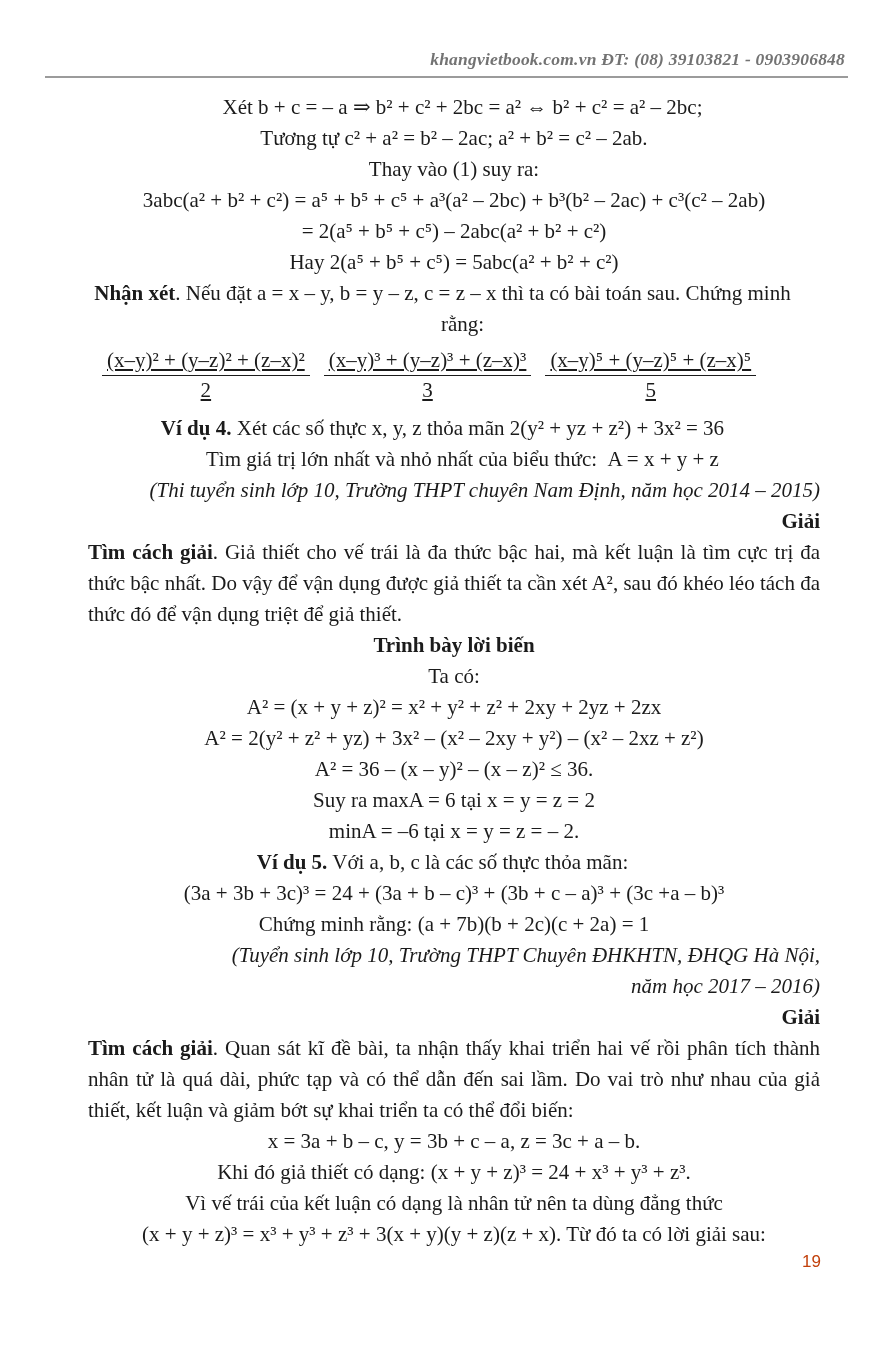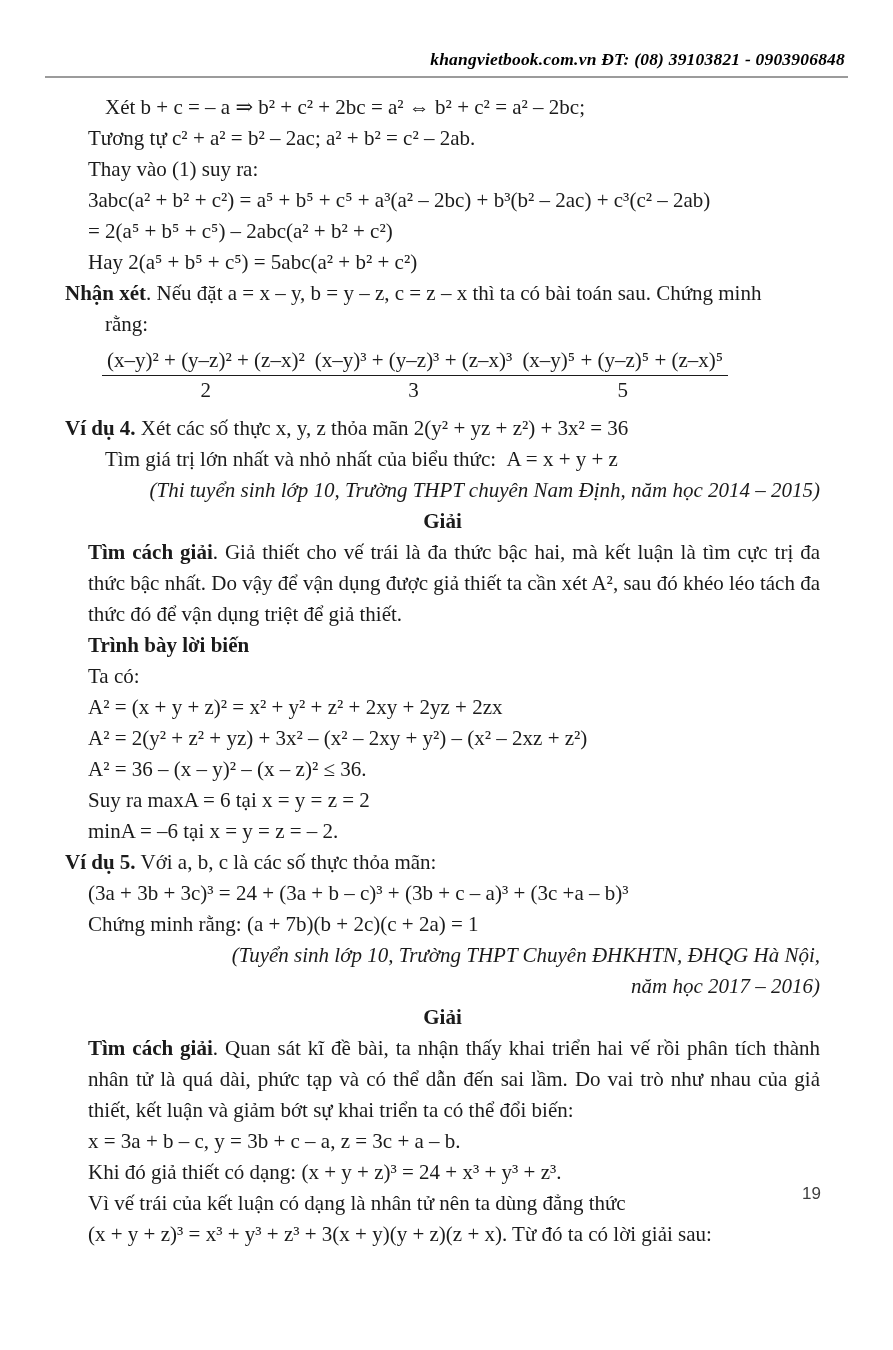--- a/index.html
+++ b/index.html
@@ -5,53 +5,54 @@
   * { margin:0; padding:0; box-sizing:border-box; }
   html,body { background:#e8e8e8; }
   .page {
     position:relative; width:893px; height:1350px; margin:0 auto;
     background:#ffffff; overflow:hidden;
     font-family:"Liberation Serif","DejaVu Serif",serif;
     color:#1b1b1b; font-size:21px;
   }
   .header-text {
     position:absolute; top:49px; right:48px;
-    font-style:italic; font-weight:bold; font-size:17.5px; color:#000000;
+    font-style:italic; font-weight:bold; font-size:17.5px; color:#737373;
     white-space:nowrap; letter-spacing:0.2px;
   }
   .header-rule {
     position:absolute; top:76px; left:45px; right:45px;
     border-top:2px solid #9b9b9b;
   }
   .content {
     position:absolute; top:92px; left:88px; width:732px;
   }
-  .ln { line-height:31px; min-height:31px; }
+  .ln { line-height:31px; min-height:31px;text-align:center; }
   .indent  { padding-left:17px; }
   .outdent { margin-left:-23px; }
   .b  { font-weight:bold; }
   .it { font-style:italic; }
   .nowrap { white-space:nowrap; }
   .just { text-align:justify; }
-  .center-h { margin-left:-23px; width:755px; text-align:center; }
+  .center-h { margin-left:-23px; width:755px; text-align:right; }
   .right-a { text-align:right; }
   .fracrow {
-    display:flex; align-items:flex-end;
+    display:flex; gap:14px; align-items:flex-end;
     padding:7px 0 9px 14px;
+    text-decoration:underline;
   }
   .frac { display:inline-block; text-align:center; line-height:1.25; }
   .frac .num {
     display:block; border-bottom:1.6px solid #1b1b1b;
     padding:0 5px 2px; white-space:nowrap;
   }
   .frac .den { display:block; padding-top:1px; }
   .page-number {
-    position:absolute; top:1184px; right:72px;
+    position:absolute; top:1252px; right:72px;
     font-family:"Liberation Sans","DejaVu Sans",sans-serif;
-    font-size:17px; color:#404040;
+    font-size:17px; color:#c2410c;
   }
 </style>
 </head>
 <body>
 
 <div class="page">
 
   <div class="header-text">khangvietbook.com.vn ĐT: (08) 39103821 - 0903906848</div>
   <div class="header-rule"></div>
 

